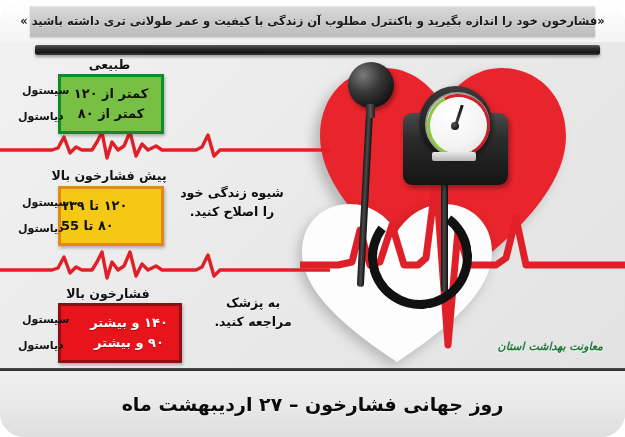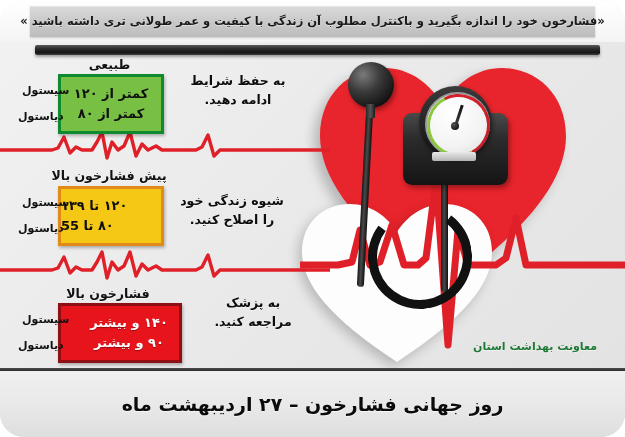--- a/index.html
+++ b/index.html
@@ -150,23 +150,24 @@
 
   .advice{
     position:absolute;width:120px;
     font-size:12.5px;font-weight:bold;color:#0d0d0d;line-height:1.5;
     text-align:center;white-space:pre-line;
     text-shadow:0 1px 0 rgba(255,255,255,.45);
   }
 
   
   .signature{
-    position:absolute;right:28px;top:340px;
+    position:absolute;right:22px;top:340px;
     font-size:11px;font-weight:bold;color:#1f7a37;white-space:nowrap;
     text-shadow:0 1px 0 rgba(255,255,255,.5);
+    font-style:italic;
   }
 
   
   .footer-sep{
     position:absolute;left:0;top:368px;width:625px;height:3px;
     background:linear-gradient(180deg,#4c4c4c,#2b2b2b);
   }
   .footer{
     position:absolute;left:0;top:371px;width:625px;height:66px;
     background:linear-gradient(180deg,#f0f0f0 0%,#e8e8e8 55%,#dedede 100%);
@@ -221,31 +222,29 @@
     <polyline points="0,22 52,22 58,20 64,9 70,25 76,19 82,22 92,22 97,14 102,4 107,30 112,14 118,22 124,18 130,4 136,28 142,16 148,22 156,18 162,22 196,22 202,19 208,7 214,28 220,22 330,22" fill="none" stroke="#e02028" stroke-width="3.4" stroke-linejoin="round" stroke-linecap="round"></polyline>
   </svg>
 
   <div class="cat-title" style="left:62px;top:57px;width:95px;">طبیعی</div>
   <div class="value-box box-green" style="left:58px;top:74px;">
     <span class="v">کمتر از ۱۲۰</span>
     <span class="v">کمتر از ۸۰</span>
   </div>
   <div class="sd-label" style="left:22px;top:84px;">سیستول</div>
   <div class="sd-label" style="left:18px;top:110px;">دیاستول</div>
-  <div class="advice" style="left:178px;top:72px;">به حفظ شرایط
-ادامه دهید.</div>
 
   <div class="cat-title" style="left:45px;top:168px;width:128px;">پیش فشارخون بالا</div>
   <div class="value-box box-yellow" style="left:58px;top:186px;align-items:flex-end;">
     <span class="v">۱۲۰ تا ۱۳۹</span>
     <span class="v">۸۰ تا 55</span>
   </div>
   <div class="sd-label" style="left:22px;top:196px;">سیستول</div>
   <div class="sd-label" style="left:18px;top:222px;">دیاستول</div>
-  <div class="advice" style="left:172px;top:192px;">شیوه زندگی خود
+  <div class="advice" style="left:172px;top:184px;">شیوه زندگی خود
 را اصلاح کنید.</div>
 
   <div class="cat-title" style="left:58px;top:286px;width:100px;">فشارخون بالا</div>
   <div class="value-box box-red" style="left:58px;top:303px;padding-left:18px;">
     <span class="v">۱۴۰ و بیشتر</span>
     <span class="v">۹۰ و بیشتر</span>
   </div>
   <div class="sd-label" style="left:22px;top:313px;">سیستول</div>
   <div class="sd-label" style="left:18px;top:339px;">دیاستول</div>
   <div class="advice" style="left:193px;top:294px;">به پزشک

